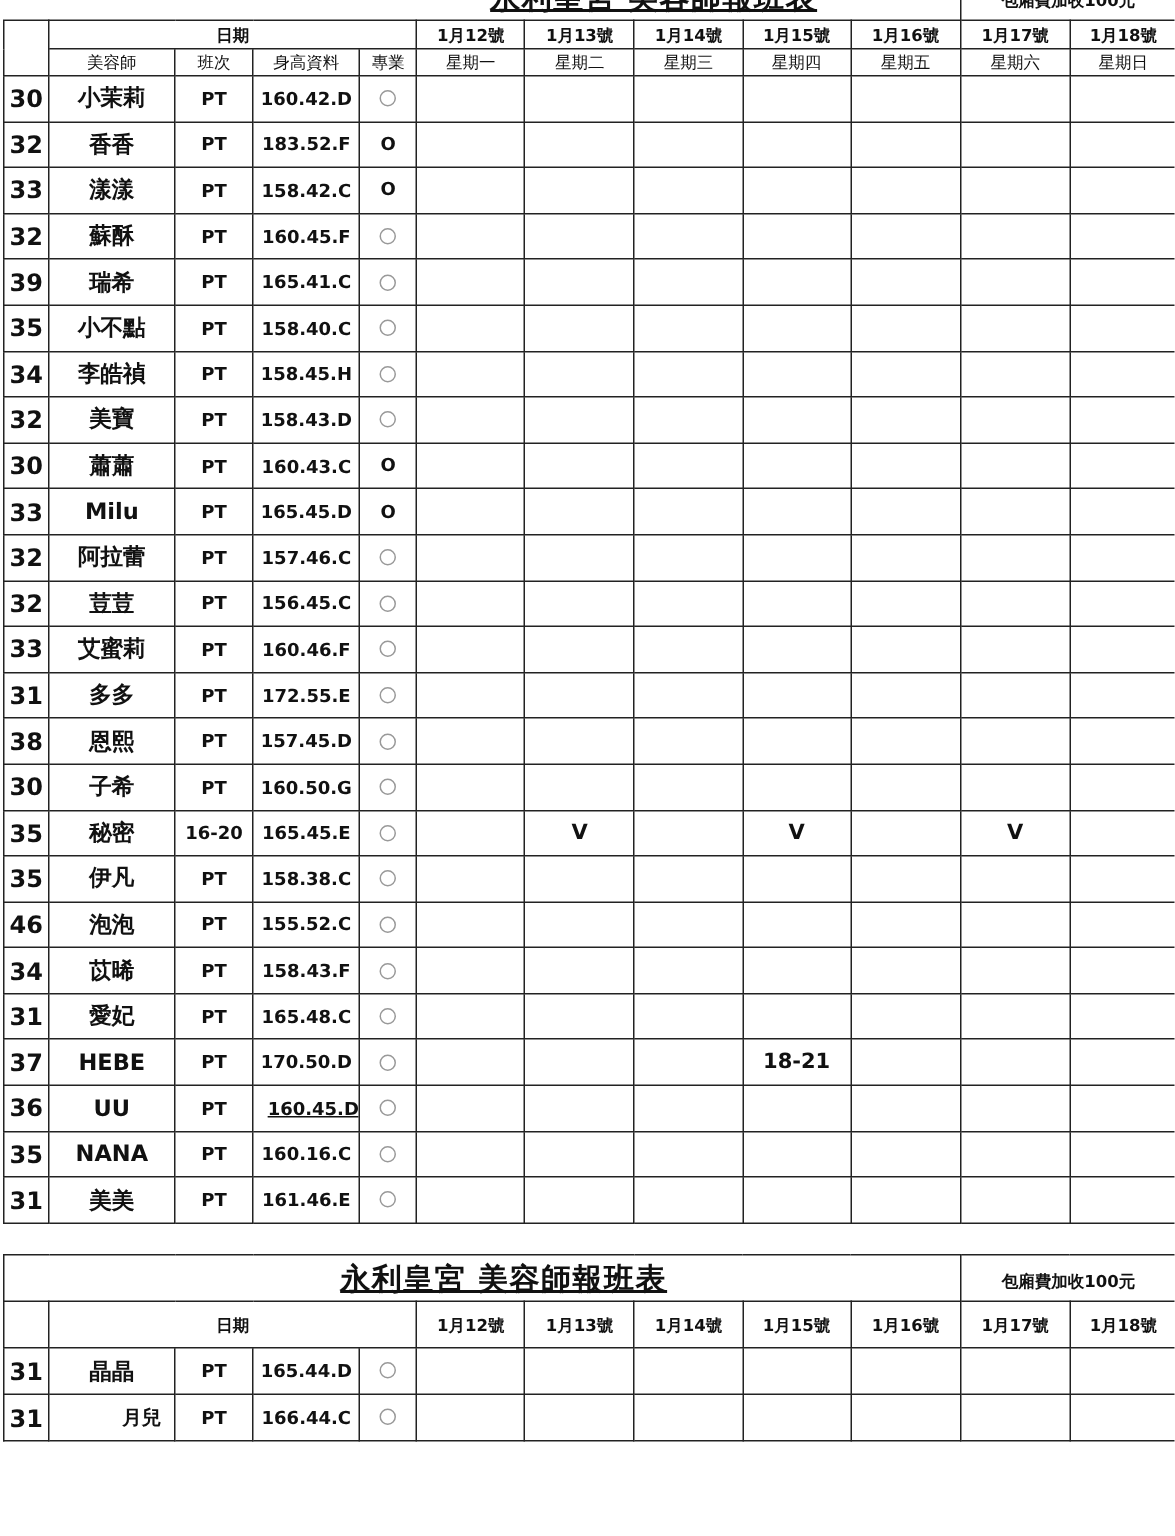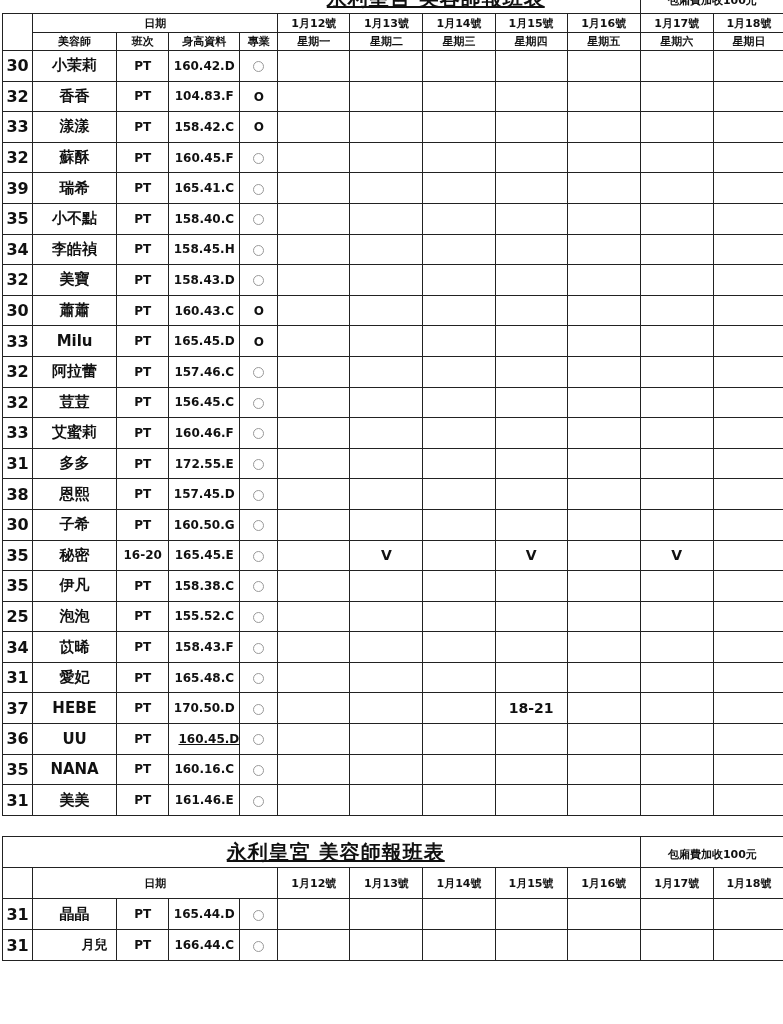--- a/index.html
+++ b/index.html
@@ -6,21 +6,21 @@
   body { width:783px; height:1024px; position:relative; overflow:hidden;
          font-family:"DejaVu Sans", "Liberation Sans", sans-serif; color:#111; }
   table { border-collapse:collapse; position:absolute; left:2px; table-layout:fixed; }
   td { border:1.6px solid #222; text-align:center; vertical-align:middle; padding:0;
        overflow:hidden; white-space:nowrap; }
   #t1 { top:-18px; width:783px; }
   #t2 { top:836px; width:783px; }
   .title-row td { height:30px; }
   .title { font-size:20px; font-weight:bold; letter-spacing:1px;text-decoration:underline; }
   .hdr td { font-size:11px; font-weight:bold; height:18px; }
-  .hdr2 td { font-size:11px; font-weight:bold; height:17px; }
+  .hdr2 td { font-size:11px; font-weight:normal; height:17px; }
   .unit-hdr { font-size:11px; font-weight:bold;padding-left:48px; }
   .row td { height:29.6px; }
   .c-price { font-size:16px; font-weight:bold; }
   .c-name { font-size:15px; font-weight:bold; }
   .c-name.small { font-size:13px;padding-left:40px; }
   .c-shift { font-size:12px; font-weight:bold;text-align:center; }
   .c-height { font-size:12px; font-weight:bold; }
   .c-height.left { text-align:right; padding-left:1px;text-decoration:underline; }
   .c-pro { font-size:13px; }
   .circle { display:inline-block; width:9px; height:9px; border:1px solid #999; border-radius:50%; vertical-align:middle; }
@@ -90,21 +90,21 @@
         <td class="mark"></td>
         <td class="mark"></td>
         <td class="mark"></td>
         <td class="mark"></td>
         <td class="mark"></td>
       </tr>
       <tr class="row">
         <td class="c-price">32</td>
         <td class="c-name">香香</td>
         <td class="c-shift">PT</td>
-        <td class="c-height">104.83.F</td>
+        <td class="c-height">183.52.F</td>
         <td class="c-pro"><span class="o-mark">O</span></td>
         <td class="mark"></td>
         <td class="mark"></td>
         <td class="mark"></td>
         <td class="mark"></td>
         <td class="mark"></td>
         <td class="mark"></td>
         <td class="mark"></td>
       </tr>
       <tr class="row">
@@ -325,21 +325,21 @@
         <td class="c-pro"><span class="circle"></span></td>
         <td class="mark"></td>
         <td class="mark"></td>
         <td class="mark"></td>
         <td class="mark"></td>
         <td class="mark"></td>
         <td class="mark"></td>
         <td class="mark"></td>
       </tr>
       <tr class="row">
-        <td class="c-price">25</td>
+        <td class="c-price">46</td>
         <td class="c-name">泡泡</td>
         <td class="c-shift">PT</td>
         <td class="c-height">155.52.C</td>
         <td class="c-pro"><span class="circle"></span></td>
         <td class="mark"></td>
         <td class="mark"></td>
         <td class="mark"></td>
         <td class="mark"></td>
         <td class="mark"></td>
         <td class="mark"></td>

